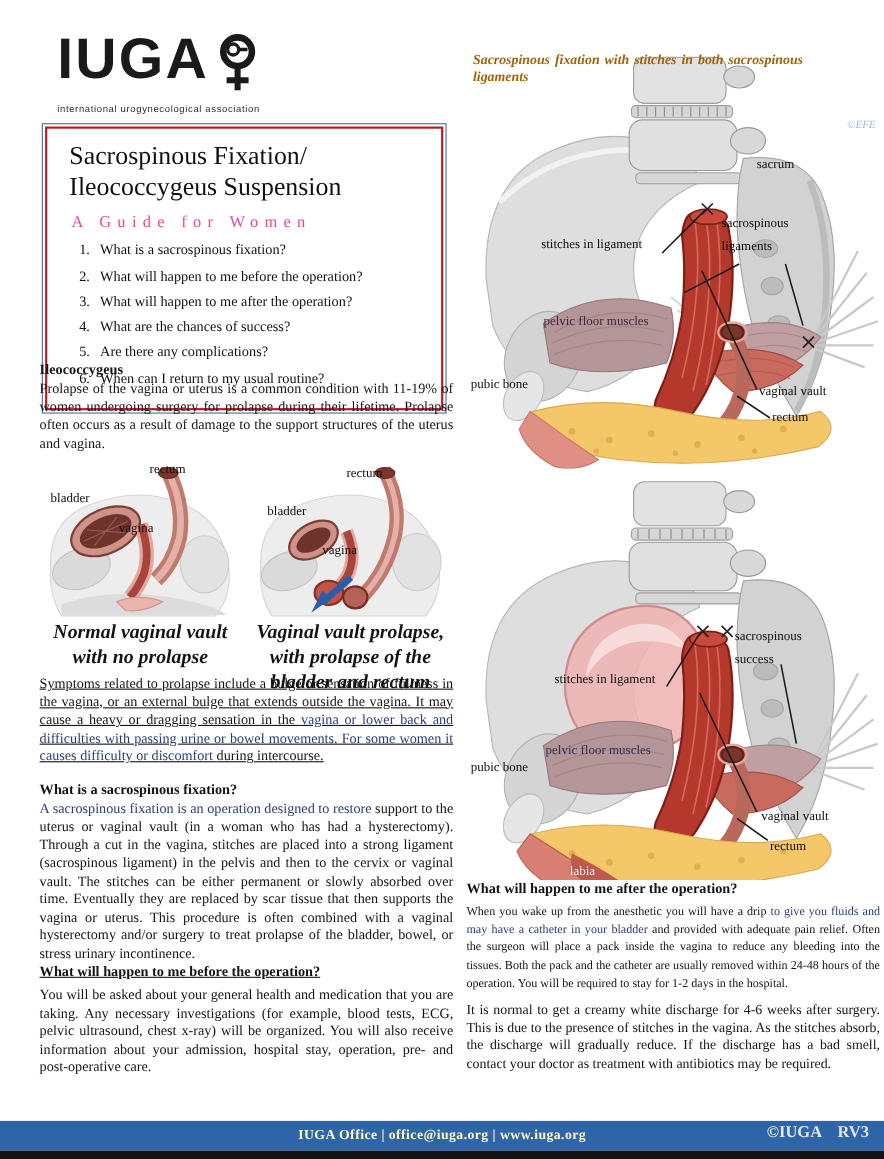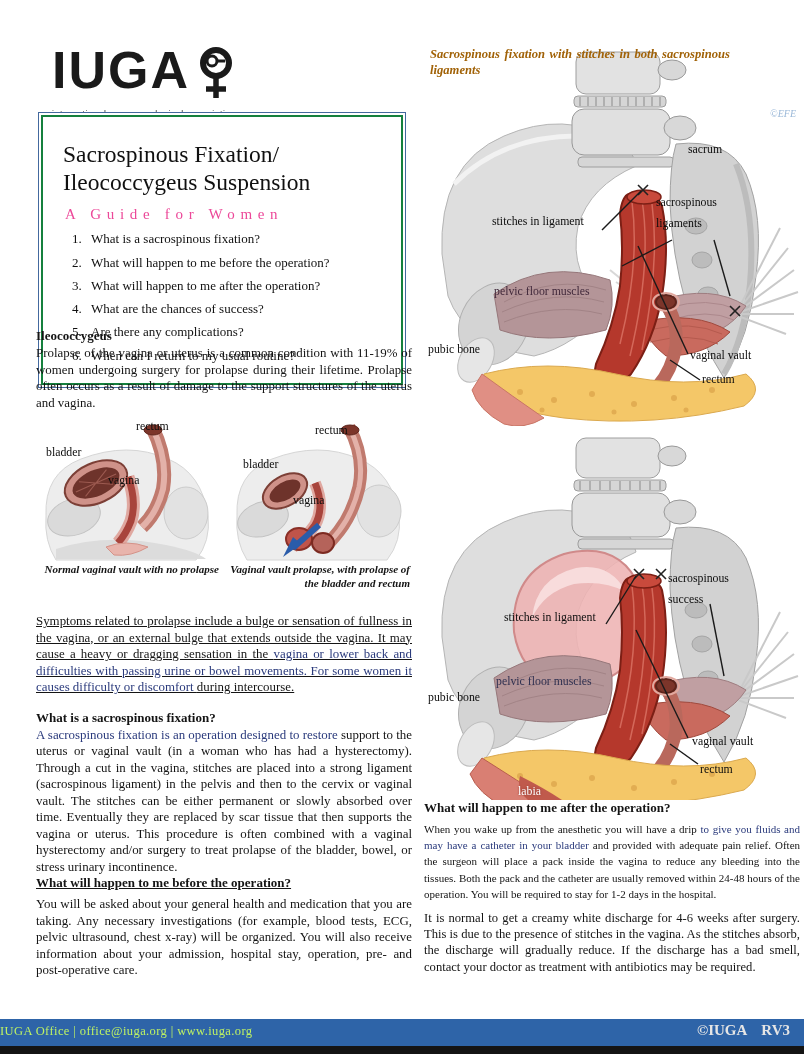--- a/index.html
+++ b/index.html
@@ -1,52 +1,52 @@
 <!DOCTYPE html>
 <html><head>
 <meta charset="utf-8">
 <style>
   html,body{margin:0;padding:0;}
   body{
     width:804px;height:1054px;position:relative;background:#ffffff;
     font-family:"Liberation Serif",serif;color:#141414;overflow:hidden;
   }
   
-  .logo{position:absolute;left:52px;top:44px;width:250px;}
+  .logo{position:absolute;left:52px;top:28px;width:250px;}
   .logo-row{display:flex;align-items:flex-start;}
   .logo-text{font-family:"Liberation Sans",sans-serif;font-weight:700;font-size:52px;line-height:52px;letter-spacing:2px;color:#1a1a1a;}
   .logo-sym{margin-left:4px;margin-top:2px;}
   .logo-tag{font-family:"Liberation Sans",sans-serif;font-size:8.6px;letter-spacing:0.6px;color:#2b2b2b;margin-top:1px;}
   
   .title-box{position:absolute;left:38px;top:112px;width:362px;border:1px solid #44699e;padding:2px;background:#fff;}
-  .title-box-inner{border:2px solid #15803d;padding:22px 14px 12px 14px;}
+  .title-box-inner{border:2px solid #b91c1c;padding:10px 14px 12px 14px;}
   .doc-title{font-size:23.5px;line-height:1.18;color:#101010;margin:2px 0 10px 6px;}
   .doc-sub{font-size:15px;letter-spacing:0.38em;color:#ec4899;margin:0 0 8px 8px;}
   ol.toc{margin:0;padding:0 0 0 28px;font-size:13px;color:#101010;}
   ol.toc li{margin:0 0 7px 0;padding-left:6px;line-height:1.25;}
   
   .col-left{position:absolute;left:36px;top:328px;width:376px;}
   .body-p{font-size:12.9px;line-height:16.5px;text-align:justify;margin:0;}
   .sec-h{font-size:13px;font-weight:700;margin:0 0 1px 0;}
   .tint{color:#2a3a7c;} .mt12{text-decoration:underline;} .mt14{margin-top:14px;}
   
   .figrow{position:relative;height:192px;margin-top:10px;}
   .mini-fig{position:absolute;top:0;width:183px;}
   .mini-fig svg{display:block;}
-  .mini-cap{font-size:11px;font-weight:700;font-style:italic;text-align:right;line-height:1.25;margin-top:2px;}
+  .mini-cap{font-size:18px;font-weight:700;font-style:italic;text-align:center;line-height:1.25;margin-top:2px;}
   .fig-label{position:absolute;font-size:11.8px;color:#0d0d0d;white-space:nowrap;}
   
   .anat-fig{position:absolute;left:424px;width:378px;}
   .anat-cap{position:absolute;left:6px;top:2px;width:300px;font-size:12.6px;font-weight:700;font-style:italic;color:#a16207;line-height:1.3;text-align:justify;}
   .watermark{position:absolute;right:6px;top:64px;font-size:10px;font-style:italic;color:#9ab8d8;}
   .wraplbl{white-space:normal;}
   .col-right-text{position:absolute;left:424px;top:800px;width:376px;}
   
   .footer-bar{position:absolute;left:0;top:1019px;width:804px;height:27px;background:#2e64a8;}
-  .footer-contact{position:absolute;left:0;top:5px;width:100%;text-align:left;color:#bef264;font-size:12.5px;font-weight:400;letter-spacing:0.4px;}
+  .footer-contact{position:absolute;left:0;top:5px;width:100%;text-align:center;color:#fef9c3;font-size:12.5px;font-weight:700;letter-spacing:0.4px;}
   .footer-right{position:absolute;right:14px;top:3px;color:#e5e5e5;font-size:15px;font-weight:700;}
   .footer-right .rv{margin-left:14px;}
   .footer-strip{position:absolute;left:0;top:1046px;width:804px;height:8px;background:#141414;}
 </style>
 </head>
 <body>
 
 <div class="logo">
   <div class="logo-row">
     <span class="logo-text">IUGA</span>

